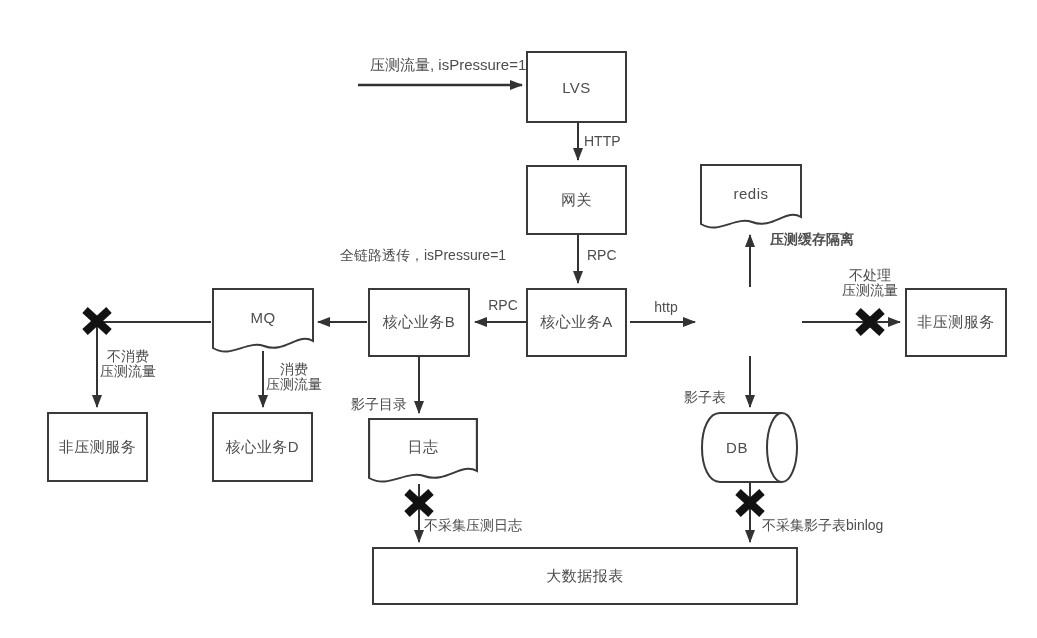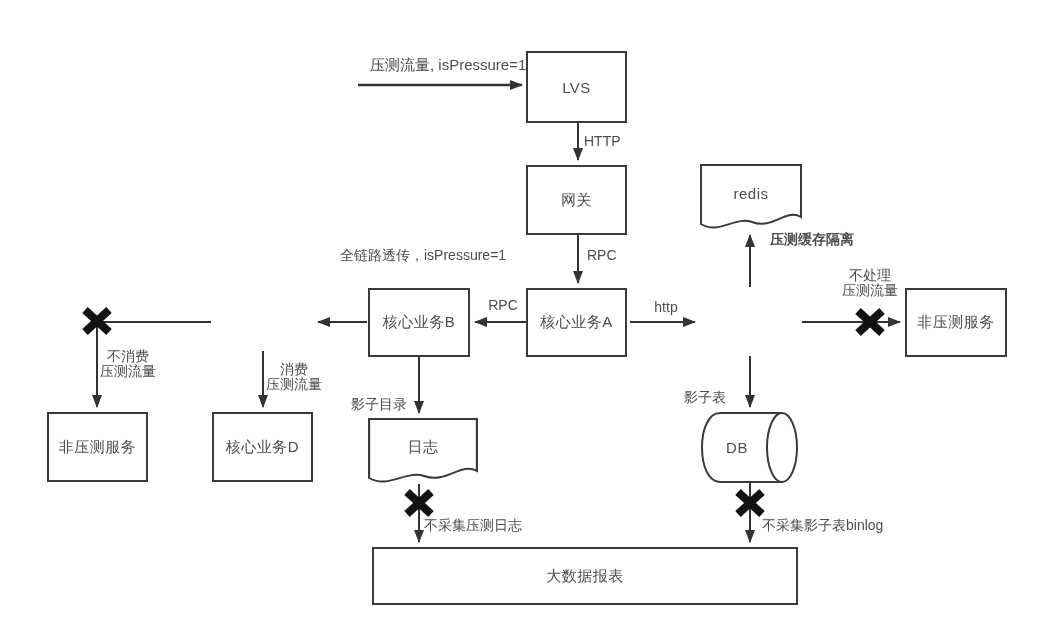--- a/index.html
+++ b/index.html
@@ -85,20 +85,26 @@
   <div class="node rect" style="left:47px;top:412px;width:101px;height:70px;">
     <span class="node-label">非压测服务</span>
   </div>
   <div class="node rect" style="left:212px;top:412px;width:101px;height:70px;">
     <span class="node-label">核心业务D</span>
   </div>
   <div class="node rect" style="left:372px;top:547px;width:426px;height:58px;">
     <span class="node-label">大数据报表</span>
   </div>
 
+  <div class="node shape-node doc" style="left:212px;top:288px;width:102px;height:70px;">
+    <svg class="shape-svg" viewBox="0 0 102 70" preserveAspectRatio="none">
+      <path d="M1,1 H101 V53 C86,44 73,66 52,58 C35,52 19,71 1,60 Z" fill="#ffffff" stroke="#3a3a3a" stroke-width="2"></path>
+    </svg>
+    <span class="node-label">MQ</span>
+  </div>
   <div class="node shape-node doc" style="left:700px;top:164px;width:102px;height:70px;">
     <svg class="shape-svg" viewBox="0 0 102 70" preserveAspectRatio="none">
       <path d="M1,1 H101 V53 C86,44 73,66 52,58 C35,52 19,71 1,60 Z" fill="#ffffff" stroke="#3a3a3a" stroke-width="2"></path>
     </svg>
     <span class="node-label">redis</span>
   </div>
   <div class="node shape-node doc" style="left:368px;top:418px;width:110px;height:70px;">
     <svg class="shape-svg" viewBox="0 0 102 70" preserveAspectRatio="none">
       <path d="M1,1 H101 V53 C86,44 73,66 52,58 C35,52 19,71 1,60 Z" fill="#ffffff" stroke="#3a3a3a" stroke-width="2"></path>
     </svg>

